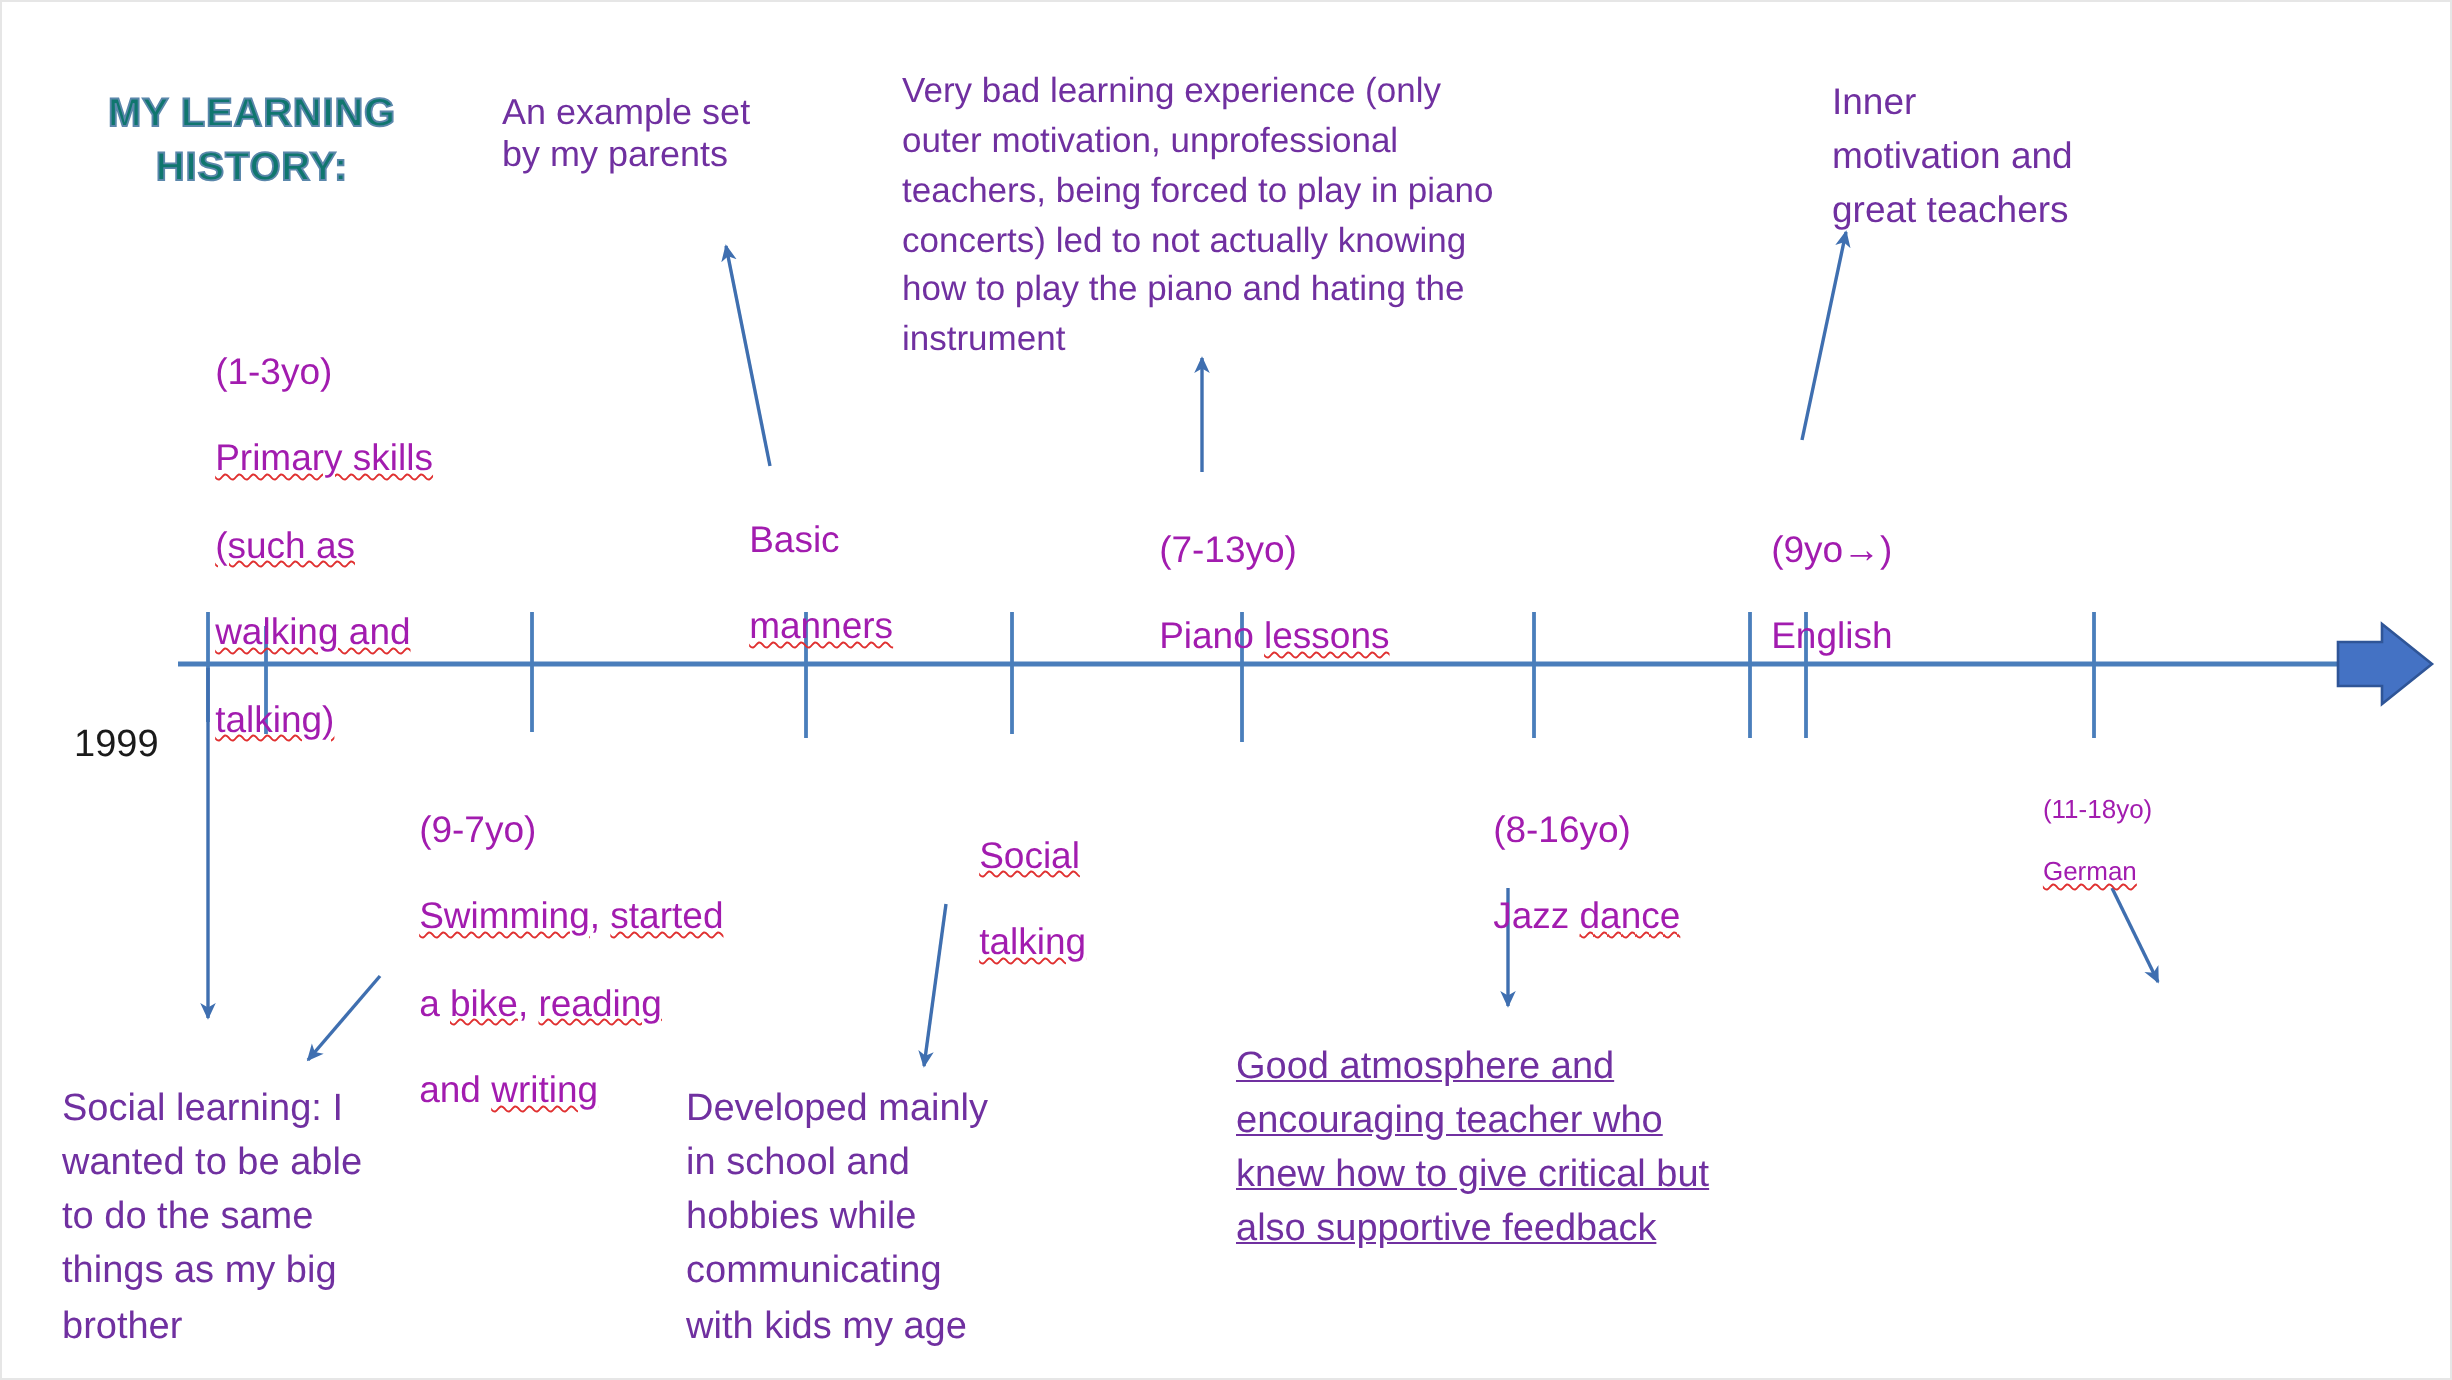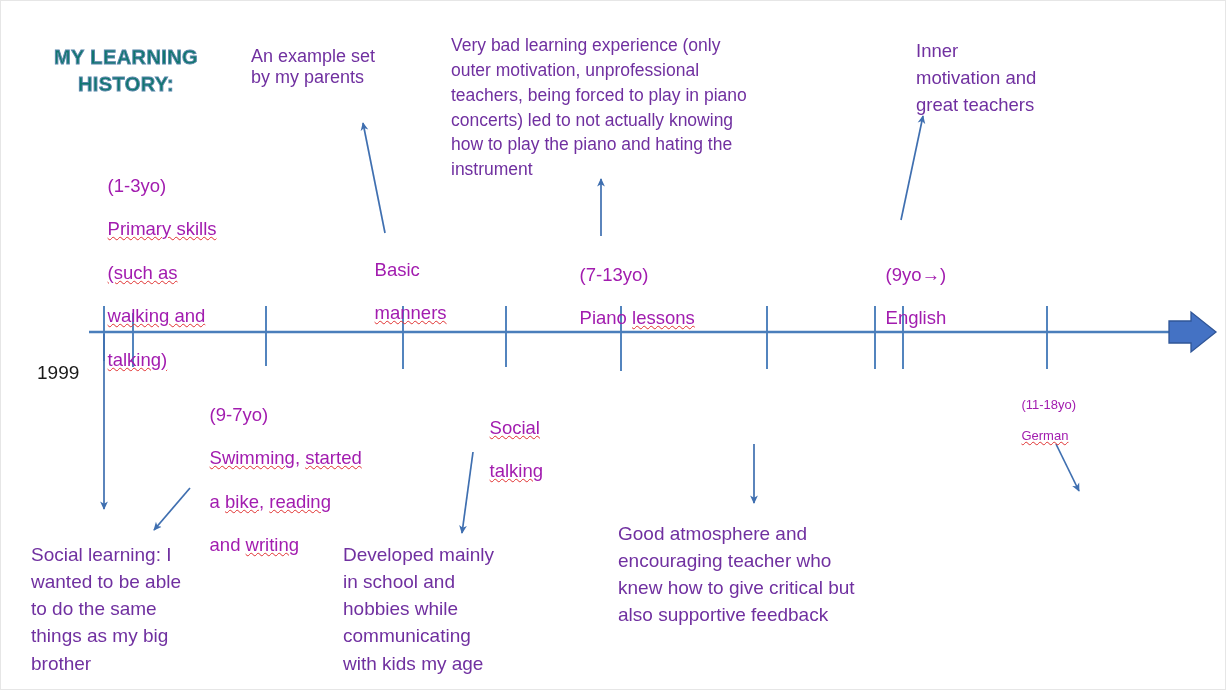--- a/index.html
+++ b/index.html
@@ -139,20 +139,24 @@
     <span class="sq">Swimming</span><span>, </span><span class="sq">started</span><br>
     <span>a </span><span class="sq">bike</span><span>, </span><span class="sq">reading</span><br>
     <span>and </span><span class="sq">writing</span>
   </div>
 
   <div class="txt black" style="left:468px; top:394px; width:120px; font-size:18.5px;">
     <span class="sq">Social</span><br>
     <span class="sq">talking</span>
   </div>
 
+  <div class="txt black" style="left:725px; top:381px; width:160px; font-size:18.5px;">
+    <span>(8-16yo)</span><br>
+    <span>Jazz </span><span class="sq">dance</span>
+  </div>
 
   <div class="txt black" style="left:1006px; top:381px; width:160px; font-size:13px;">
     <span>(11-18yo)</span><br>
     <span class="sq">German</span>
   </div>
 
   <div class="txt purple" style="left:250px; top:45px; width:200px; font-size:18px;">An example set
 by my parents</div>
 
   <div class="txt purple" style="left:450px; top:32px; width:345px; font-size:17.5px; line-height:1.42;">Very bad learning experience (only
@@ -171,19 +175,19 @@
 to do the same
 things as my big
 brother</div>
 
   <div class="txt purple" style="left:342px; top:540px; width:200px; font-size:19px; line-height:1.43;">Developed mainly
 in school and
 hobbies while
 communicating
 with kids my age</div>
 
-  <div class="txt purple" style="left:617px; top:519px; width:300px; font-size:19px; line-height:1.43;">Good atmosphere and
+  <div class="txt purple" style="left:617px; top:519px; width:300px; font-size:19px; line-height:1.43;text-decoration:underline;">Good atmosphere and
 encouraging teacher who
 knew how to give critical but
 also supportive feedback</div>
 
 
 </div>
 
 </body></html>

